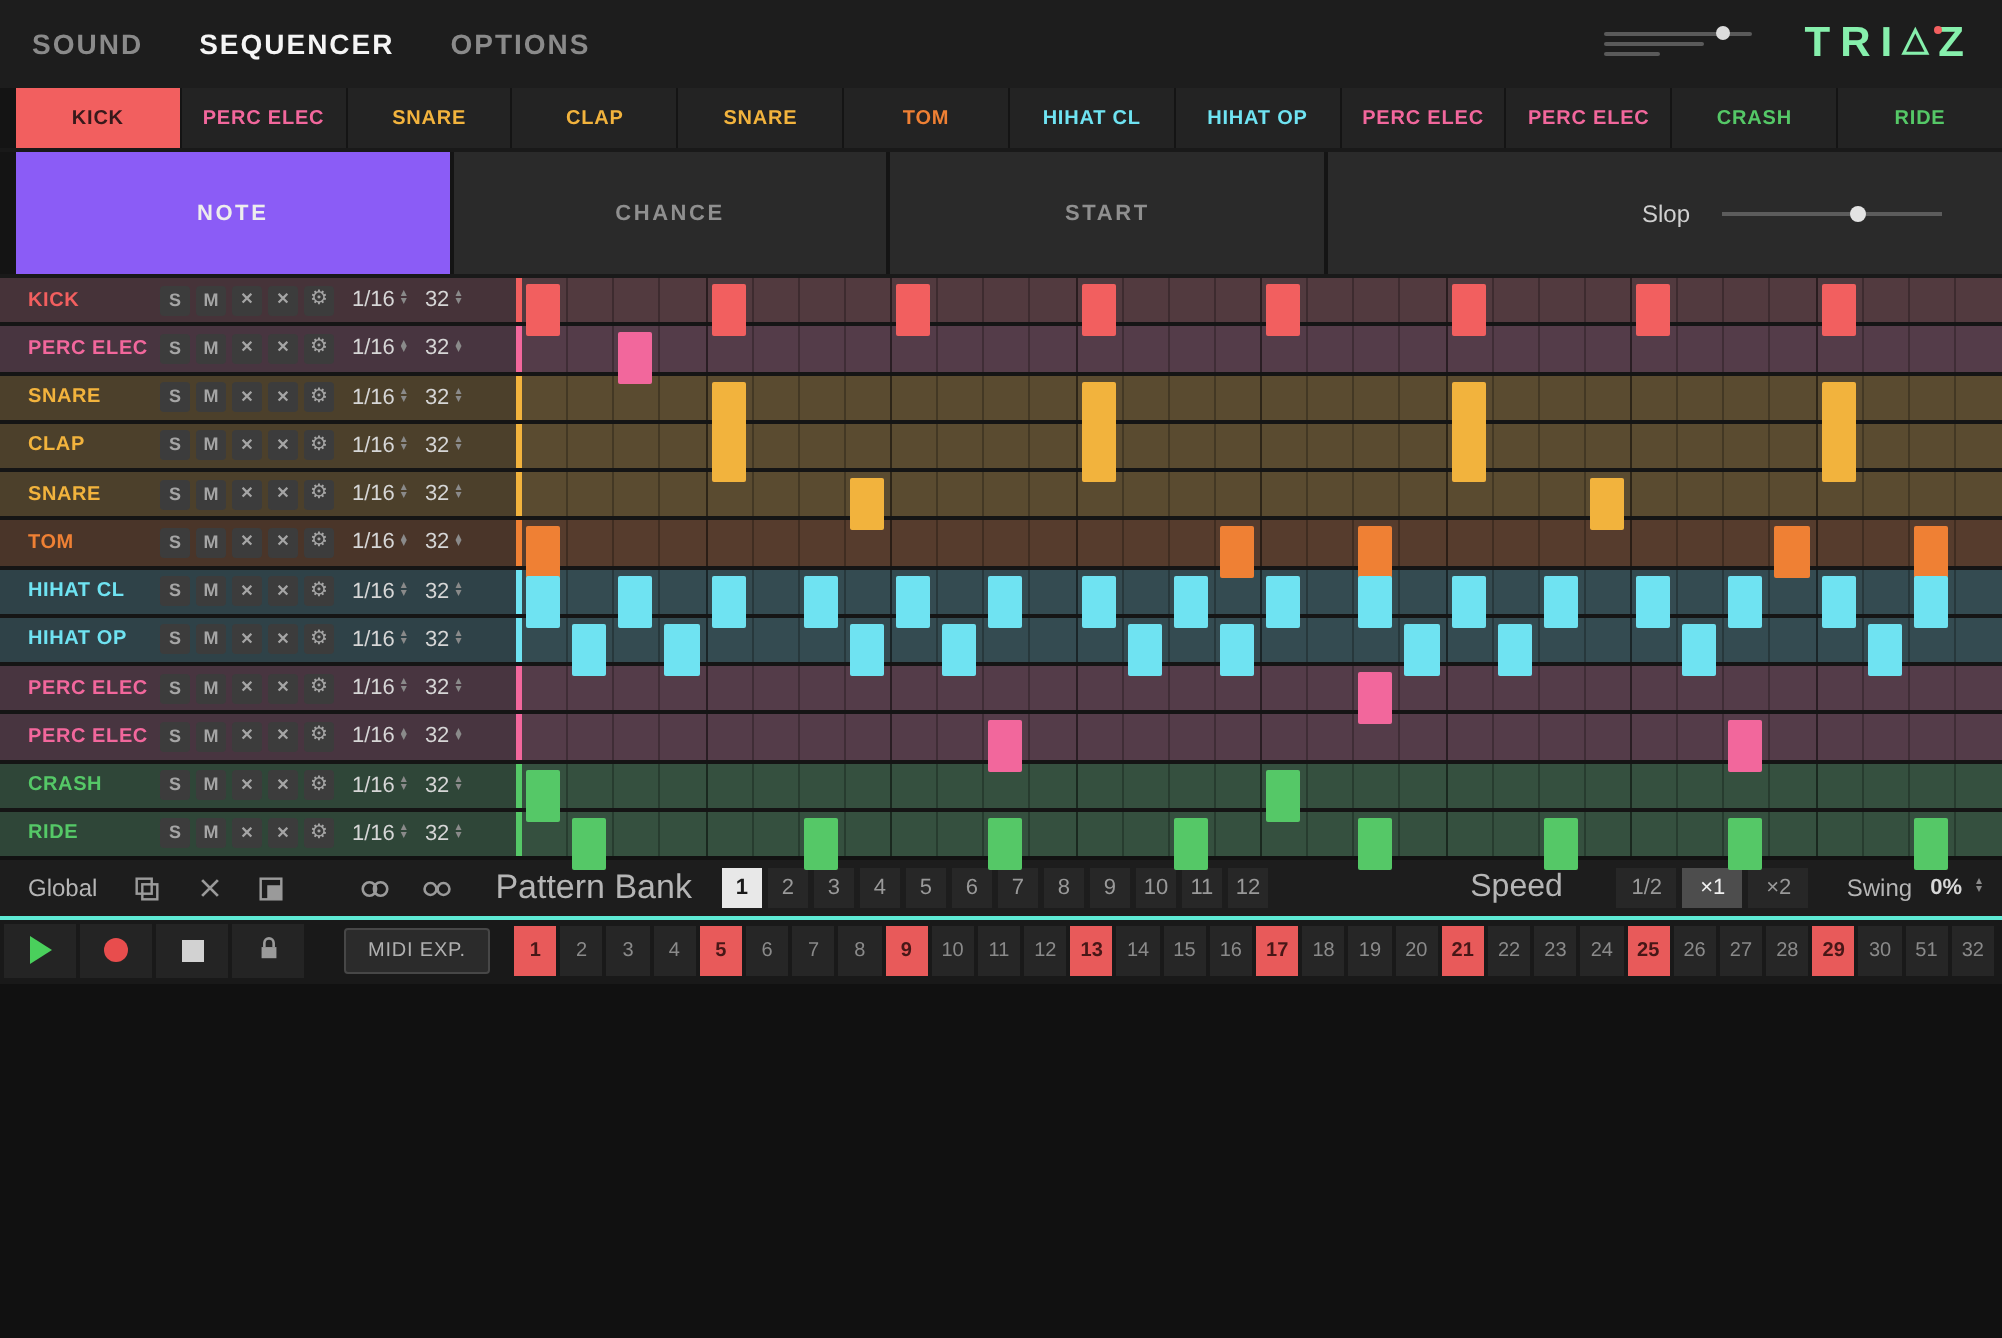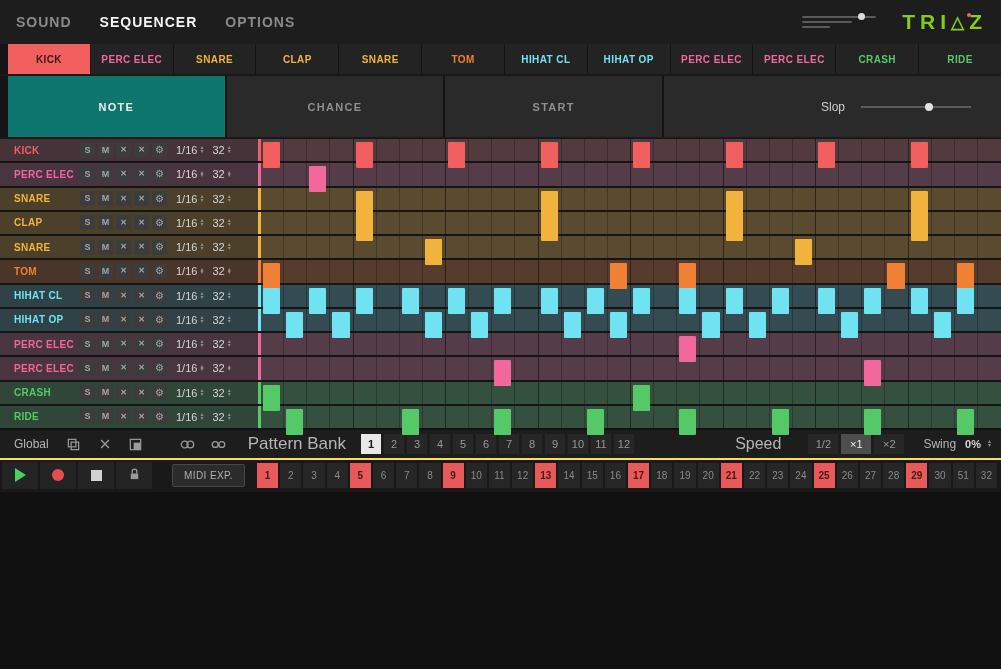--- a/index.html
+++ b/index.html
@@ -9,33 +9,33 @@
 
   
   .topbar{flex:0 0 44px;display:flex;align-items:center;justify-content:space-between;padding:0 14px 0 16px;background:#1d1d1d;}
   .menu{display:flex;gap:28px;align-items:center;}
   .menu-item{font-size:14px;font-weight:bold;letter-spacing:1px;color:#8a8a8a;cursor:pointer;}
   .menu-item.active{color:#f5f5f5;}
   .topbar-right{display:flex;align-items:center;gap:26px;}
   .vol-widget{position:relative;width:74px;height:18px;cursor:pointer;}
   .vol-line{position:absolute;left:0;height:2px;background:#5a5a5a;border-radius:1px;}
   .vol-dot{position:absolute;width:7px;height:7px;border-radius:50%;background:#dcdcdc;top:0;}
-  .logo{font-size:21px;font-weight:bold;letter-spacing:5px;color:#84cc16;display:flex;align-items:flex-end;position:relative;}
+  .logo{font-size:21px;font-weight:bold;letter-spacing:5px;color:#86efac;display:flex;align-items:flex-start;position:relative;}
   .logo .tri{font-size:17px;letter-spacing:5px;position:relative;top:-1px;}
   .logo-dot{position:absolute;width:4px;height:4px;border-radius:50%;background:#f25f5f;top:3px;right:16px;}
 
   
   .track-tabs{flex:0 0 30px;display:flex;padding-left:8px;gap:1px;background:#141414;}
   .track-tab{flex:1;display:flex;align-items:center;justify-content:center;font-size:10px;font-weight:bold;letter-spacing:.4px;background:#232323;color:#999;cursor:pointer;white-space:nowrap;}
   .track-tab.active{color:#38191b;}
 
   
   .mode-tabs{flex:0 0 61px;display:flex;gap:2px;padding-left:8px;background:#141414;margin-top:2px;}
   .mode-tab{flex:1;display:flex;align-items:center;justify-content:center;background:#2a2a2a;color:#8f8f8f;font-size:11px;font-weight:bold;letter-spacing:1.3px;cursor:pointer;}
-  .mode-tab.active{background:#0f766e;color:#ededed;}
+  .mode-tab.active{background:#8b5cf6;color:#ededed;}
   .slop-panel{flex:0 0 337px;background:#2a2a2a;display:flex;align-items:center;justify-content:flex-end;gap:16px;padding-right:30px;}
   .slop-label{font-size:12px;color:#cfcfcf;}
   .slop-slider{position:relative;width:110px;height:10px;cursor:pointer;}
   .slop-track{position:absolute;top:4px;left:0;right:0;height:2px;background:#5c5c5c;}
   .slop-handle{position:absolute;top:1px;width:8px;height:8px;border-radius:50%;background:#e3e3e3;margin-left:-4px;}
 
   
   .grid{flex:1;display:flex;flex-direction:column;margin-top:2px;}
   .seq-row{flex:1;display:flex;border-bottom:2px solid #151515;min-height:0;}
   .seq-row:last-child{border-bottom:none;}
@@ -67,21 +67,21 @@
   .bank.active{background:#e8e8e8;color:#191919;font-weight:bold;}
   .gb-spacer{flex:1;}
   .sp-label{font-size:16px;color:#b5b5b5;margin-right:20px;}
   .speed-group{display:flex;gap:3px;}
   .speed-btn{height:20px;min-width:30px;padding:0 7px;background:#272727;border:none;color:#999;font-size:11px;font-family:inherit;cursor:pointer;}
   .speed-btn.active{background:#4d4d4d;color:#f0f0f0;}
   .swing-label{font-size:12px;color:#b5b5b5;margin-left:12px;}
   .swing-val{font-size:11px;font-weight:bold;color:#d6d6d6;margin-left:2px;}
 
   
-  .transport{flex:0 0 34px;display:flex;align-items:center;background:#191919;border-top:2px solid #fde047;padding:0 4px 2px 2px;gap:2px;}
+  .transport{flex:0 0 34px;display:flex;align-items:center;background:#191919;border-top:2px solid #5eead4;padding:0 4px 2px 2px;gap:2px;}
   .tr-btn{width:36px;height:27px;background:#242424;border:none;display:flex;align-items:center;justify-content:center;cursor:pointer;padding:0;}
   .play-icon{width:0;height:0;border-left:11px solid #4ad05c;border-top:7px solid transparent;border-bottom:7px solid transparent;}
   .rec-icon{width:12px;height:12px;border-radius:50%;background:#e84d4d;}
   .stop-icon{width:11px;height:11px;background:#d2d2d2;}
   .midi-btn{height:23px;margin-left:18px;padding:0 11px;background:#2b2b2b;border:1px solid #474747;border-radius:2px;color:#b0b0b0;font-size:10px;font-family:inherit;letter-spacing:.4px;cursor:pointer;white-space:nowrap;}
   .step-nums{flex:1;display:grid;grid-template-columns:repeat(32,1fr);gap:2px;margin-left:10px;height:25px;}
   .step-num{background:#262626;border:none;color:#8a8a8a;font-size:10px;font-family:inherit;cursor:pointer;padding:0;}
   .step-num.beat{background:#e85a5a;color:#471717;font-weight:bold;}
 </style>
 </head>

